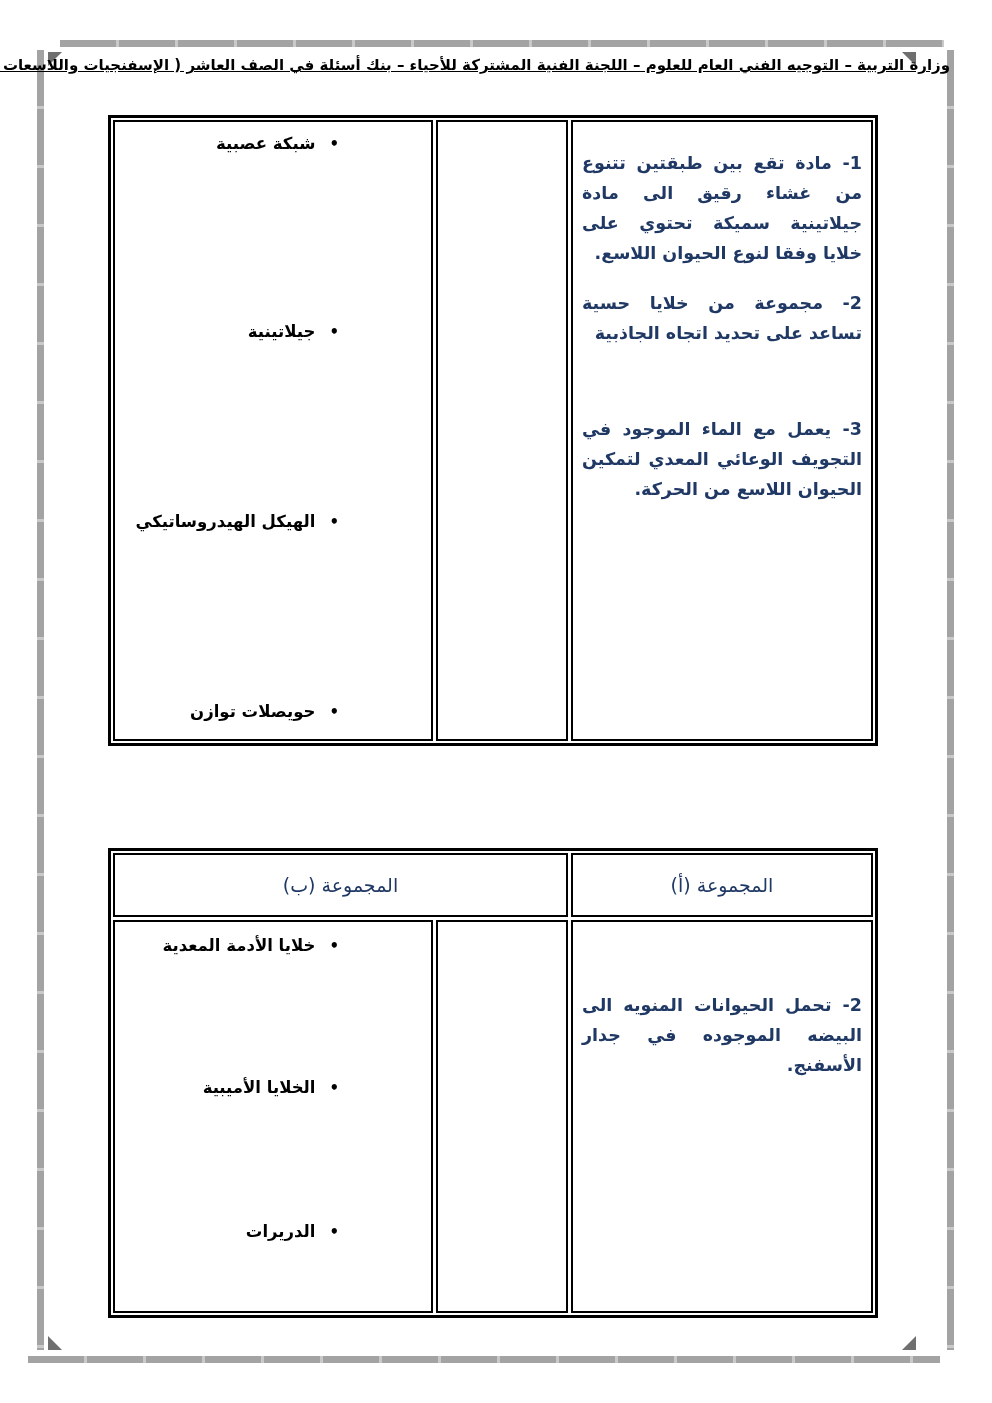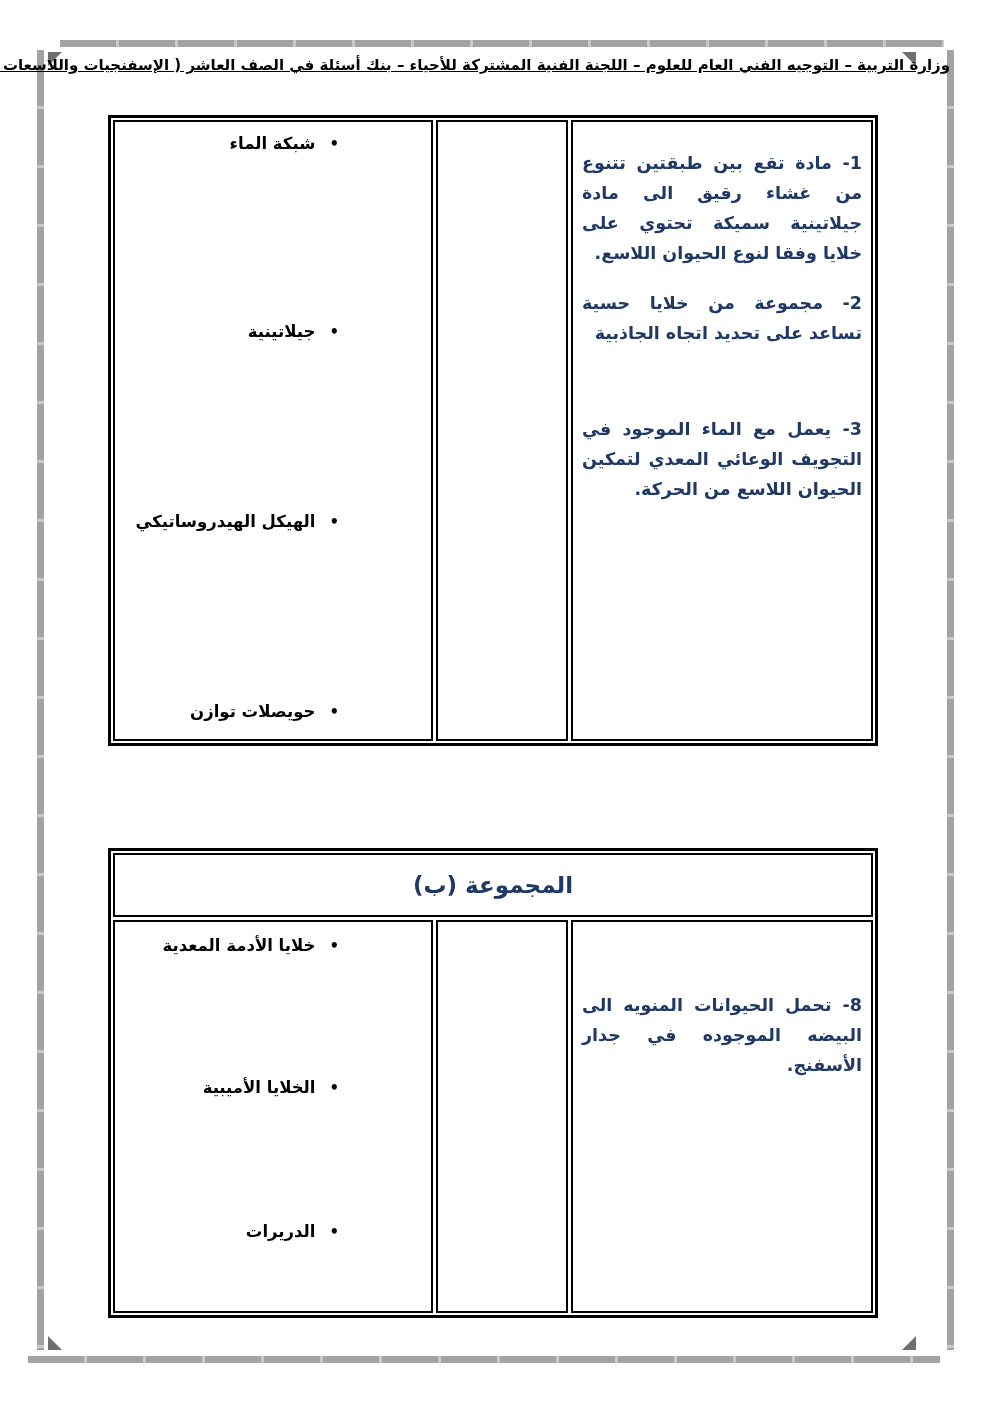--- a/index.html
+++ b/index.html
@@ -44,21 +44,21 @@
   .c-ans   { flex: 0 0 132px; }
   .c-terms { flex: 1 1 auto; }
 
   .tbl-match1 { left: 108px; top: 115px; width: 770px; height: 631px; }
   .tbl-match2 { left: 108px; top: 848px; width: 770px; height: 470px; flex-direction: column; }
   .hdr-row  { flex: 0 0 64px; }
   .body-row { flex: 1 1 auto; }
 
   .hdr-cell {
     display: flex; align-items: center; justify-content: center;
-    color: #1F3864; font-weight: bold; font-size: 23px; direction: rtl;
+    color: #1F3864; font-weight: normal; font-size: 19px; direction: rtl;
   }
 
   .desc { direction: rtl; }
   .desc p {
     direction: rtl; text-align: justify;
     color: #1F3864; font-weight: bold;
     font-size: 17.5px; line-height: 30px;
     margin: 0; padding: 0 9px;
   }
 
@@ -84,45 +84,46 @@
   <div class="row body-row">
     <div class="cell c-desc desc">
       <p style="margin-top:26px">1- مادة تقع بين طبقتين تتنوع من غشاء رقيق الى مادة جيلاتينية سميكة تحتوي على خلايا وفقا لنوع الحيوان اللاسع.</p>
       <p style="margin-top:20px">2- مجموعة من خلايا حسية تساعد على تحديد اتجاه الجاذبية</p>
       <p style="margin-top:66px">3- يعمل مع الماء الموجود في التجويف الوعائي المعدي لتمكين الحيوان اللاسع من الحركة.</p>
     </div>
     <div class="cell c-ans"></div>
     <div class="cell c-terms terms">
       <div class="term" style="margin-top:8px">
         <span class="bullet">•</span>
-        <span>شبكة الماء</span>
+        <span>شبكة عصبية</span>
       </div>
       <div class="term" style="margin-top:160px">
         <span class="bullet">•</span>
         <span>جيلاتينية</span>
       </div>
       <div class="term" style="margin-top:162px">
         <span class="bullet">•</span>
         <span>الهيكل الهيدروساتيكي</span>
       </div>
       <div class="term" style="margin-top:162px">
         <span class="bullet">•</span>
         <span>حويصلات توازن</span>
       </div>
     </div>
   </div>
 </div>
 
 <div class="tbl tbl-match2">
   <div class="row hdr-row">
+    <div class="cell c-desc hdr-cell">المجموعة (أ)</div>
     <div class="cell c-terms hdr-cell">المجموعة (ب)</div>
   </div>
   <div class="row body-row">
     <div class="cell c-desc desc">
-      <p style="margin-top:68px">8- تحمل الحيوانات المنويه الى البيضه الموجوده في جدار الأسفنج.</p>
+      <p style="margin-top:68px">2- تحمل الحيوانات المنويه الى البيضه الموجوده في جدار الأسفنج.</p>
     </div>
     <div class="cell c-ans"></div>
     <div class="cell c-terms terms">
       <div class="term" style="margin-top:10px">
         <span class="bullet">•</span>
         <span>خلايا الأدمة المعدية</span>
       </div>
       <div class="term" style="margin-top:114px">
         <span class="bullet">•</span>
         <span>الخلايا الأميبية</span>

